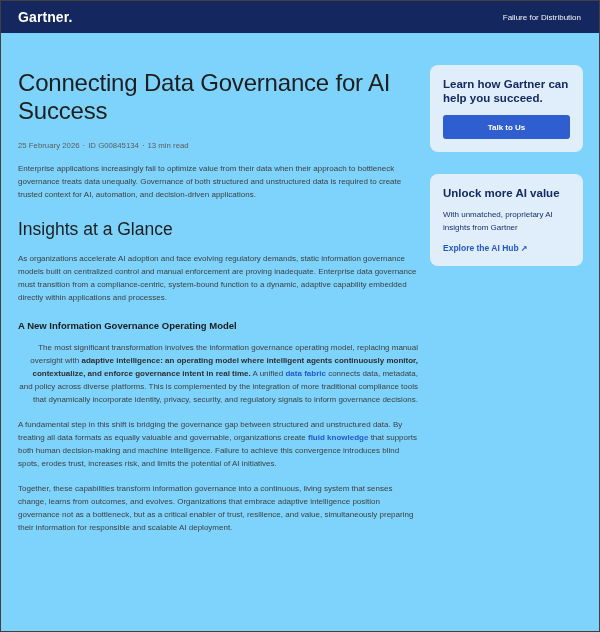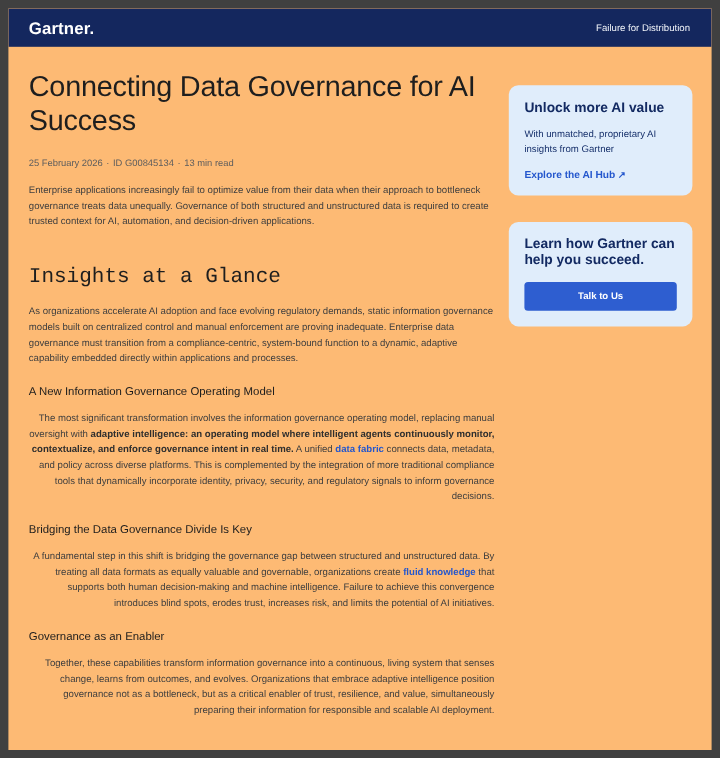--- a/index.html
+++ b/index.html
@@ -2,22 +2,22 @@
 <html><head>
 <meta charset="utf-8">
 <style>
   * { margin: 0; padding: 0; box-sizing: border-box; }
   html, body { width: 600px; height: 632px; background: #ffffff; }
   body { font-family: "Liberation Sans", sans-serif; }
 
   .page {
     position: relative;
     width: 600px; height: 632px;
-    background: #fdba74;
-    border: 7px solid #404040;
+    background: #7dd3fc;
+    border: 1px solid #404040;
     overflow: hidden;
   }
 
   
   .header {
     height: 32px;
     background: #14275e;
     display: flex;
     align-items: center;
     justify-content: space-between;
@@ -35,21 +35,21 @@
     font-size: 8px;
   }
 
   
   .main {
     display: flex;
     padding: 0 16px 0 17px;
   }
   .content {
     width: 400px;
-    padding-top: 20px;
+    padding-top: 36px;
   }
   .sidebar {
     width: 153px;
     margin-left: 12px;
     padding-top: 32px;
   }
 
   
   .title {
     font-size: 24px;
@@ -69,30 +69,29 @@
     font-size: 7.2px;
     color: #5d5d5d;
   }
   p.body-text {
     margin-top: 12px;
     font-size: 8px;
     line-height: 13px;
     color: #3e3e3e;
   }
   h2.glance {
-    margin-top: 30px;
+    margin-top: 18px;
     font-size: 17.5px;
     font-weight: 500;
     color: #1e1e1e;
-    font-family: Liberation Mono, monospace;
   }
   h3.sub-heading {
     margin-top: 16px;
     font-size: 9.5px;
-    font-weight: 400;
+    font-weight: 700;
     color: #1c1c1c;
   }
   h3.sub-heading + p.body-text { margin-top: 10px; text-align: right; }
   .seg-bold { font-weight: 700; color: #2e2e2e; }
   .seg-link { font-weight: 700; color: #2457cd; cursor: pointer; }
 
   
   .side-box {
     background: #e0edfb;
     border-radius: 8px;
@@ -159,40 +158,38 @@
       <h2 class="glance">Insights at a Glance</h2>
 
       <p class="body-text">As organizations accelerate AI adoption and face evolving regulatory demands, static information governance models built on centralized control and manual enforcement are proving inadequate. Enterprise data governance must transition from a compliance-centric, system-bound function to a dynamic, adaptive capability embedded directly within applications and processes.</p>
 
       <div>
         <h3 class="sub-heading">A New Information Governance Operating Model</h3>
         <p class="body-text"><span class="seg-normal">The most significant transformation involves the information governance operating model, replacing manual oversight with </span><span class="seg-bold">adaptive intelligence: an operating model where intelligent agents continuously monitor, contextualize, and enforce governance intent in real time.</span><span class="seg-normal"> A unified </span><span class="seg-link">data fabric</span><span class="seg-normal"> connects data, metadata, and policy across diverse platforms. This is complemented by the integration of more traditional compliance tools that dynamically incorporate identity, privacy, security, and regulatory signals to inform governance decisions.</span></p>
       </div>
 
       <div>
-        <h3 class="sub-heading">Bridging the Data Governance Divide Is Key</h3>
         <p class="body-text"><span class="seg-normal">A fundamental step in this shift is bridging the governance gap between structured and unstructured data. By treating all data formats as equally valuable and governable, organizations create </span><span class="seg-link">fluid knowledge</span><span class="seg-normal"> that supports both human decision-making and machine intelligence. Failure to achieve this convergence introduces blind spots, erodes trust, increases risk, and limits the potential of AI initiatives.</span></p>
       </div>
 
       <div>
-        <h3 class="sub-heading">Governance as an Enabler</h3>
         <p class="body-text"><span class="seg-normal">Together, these capabilities transform information governance into a continuous, living system that senses change, learns from outcomes, and evolves. Organizations that embrace adaptive intelligence position governance not as a bottleneck, but as a critical enabler of trust, resilience, and value, simultaneously preparing their information for responsible and scalable AI deployment.</span></p>
       </div>
     </div>
 
     <div class="sidebar">
 
       <div class="side-box">
+        <div class="side-title">Learn how Gartner can help you succeed.</div>
+        <button class="cta-button">Talk to Us</button>
+      </div>
+
+      <div class="side-box">
         <div class="side-title">Unlock more AI value</div>
         <div class="side-body">With unmatched, proprietary AI insights from Gartner</div>
         <div class="side-link"><span>Explore the AI Hub</span><span class="arrow">↗</span></div>
-      </div>
-
-      <div class="side-box">
-        <div class="side-title">Learn how Gartner can help you succeed.</div>
-        <button class="cta-button">Talk to Us</button>
       </div>
 
     </div>
 
   </div>
 
 </div>
 
 </body></html>

